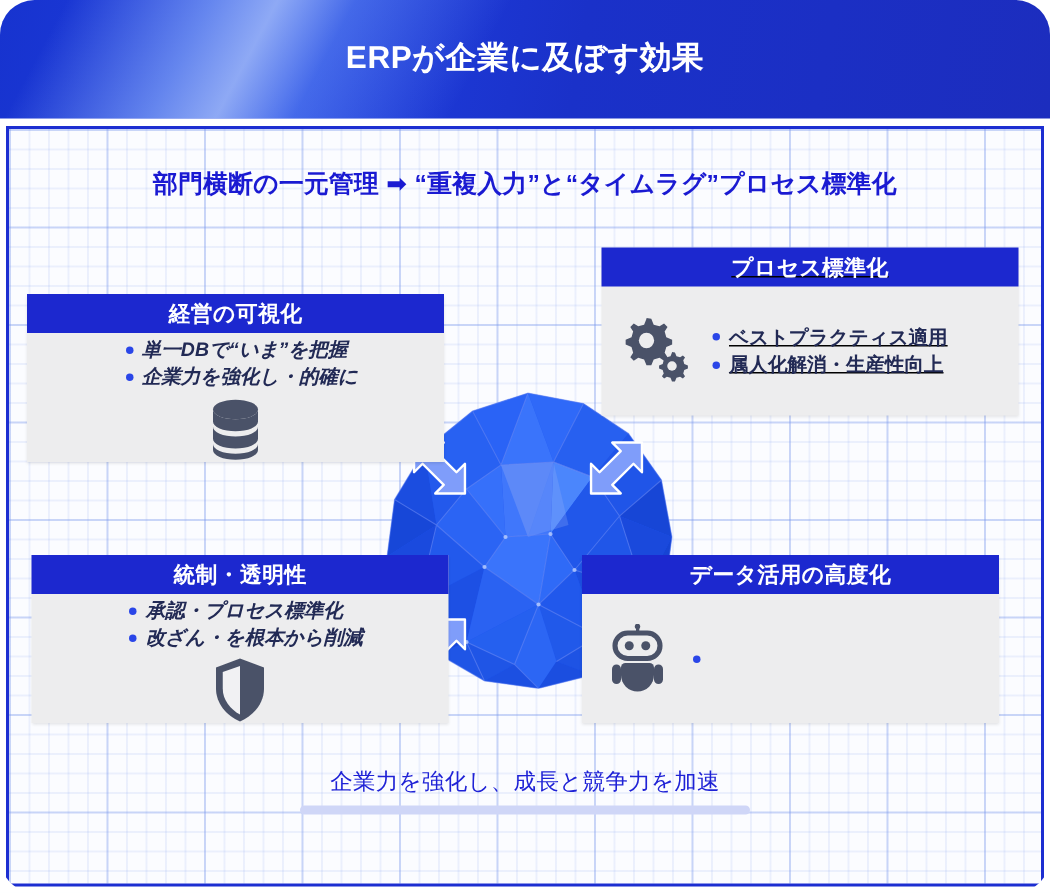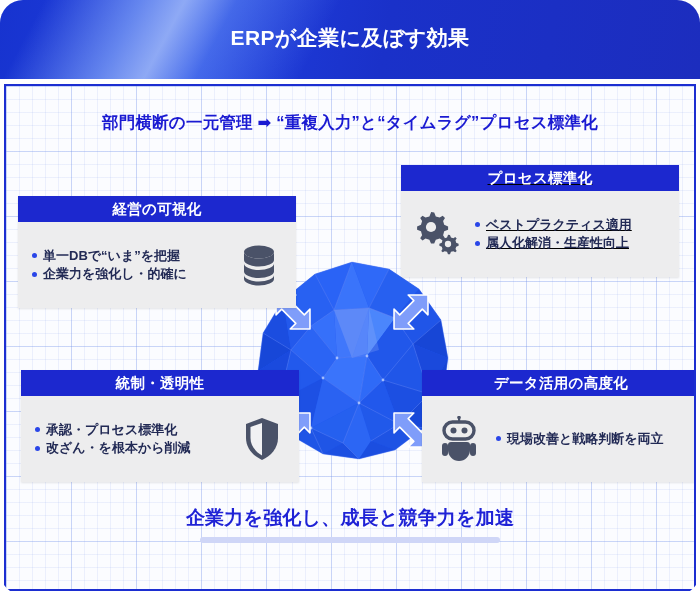--- a/index.html
+++ b/index.html
@@ -82,41 +82,41 @@
   
   .card {
     position: absolute;
     width: 278px;
     background: #ededee;
     box-shadow: 0 1px 2px rgba(0,0,0,0.10);
   }
   .card-tl { left: 12px;  top: 79px; margin-top: 31px; }
   .card-tr { left: 395px; top: 79px; text-decoration: underline; }
   .card-bl { left: 15px;  top: 284px; }
-  .card-br { left: 416px; top: 284px; }
+  .card-br { left: 382px; top: 284px; }
 
   .card-header {
     height: 26px;
     background: #1c28cf;
     color: #ffffff;
     font-size: 14.5px;
     font-weight: bold;
     display: flex;
     align-items: center;
     justify-content: center;
     letter-spacing: 0.3px;
   }
   .card-body {
     height: 86px;
     display: flex;
     align-items: center;
     padding: 0 6px;
     box-sizing: border-box;
   }
-  .card-body.icon-right { flex-direction: row; }
+  .card-body.icon-right { flex-direction: column; font-style: italic; }
   .card-body.icon-left  { flex-direction: row-reverse; }
 
   .bullets {
     flex: 1 1 auto;
     padding-left: 8px;
   }
   .card-body.icon-left .bullets { padding-left: 6px; padding-right: 2px; }
 
   .bullet {
     display: flex;
@@ -154,22 +154,22 @@
 
   
   .footer {
     position: absolute;
     left: 0; bottom: 46px;
     width: 100%;
     text-align: center;
   }
   .footer-text {
     color: #1f22d6;
-    font-size: 19px;
-    font-weight: bold;
+    font-size: 15px;
+    font-weight: normal;
     letter-spacing: 0.2px;
     white-space: nowrap;
   }
   .footer-underline {
     margin: 6px auto 0;
     width: 300px;
     height: 6px;
     border-radius: 3px;
     background: #cfd6f7;
   }
@@ -347,21 +347,20 @@
         </div>
       </div>
     </div>
 
     <div class="card card-br">
       <div class="card-header">データ活用の高度化</div>
       <div class="card-body icon-left">
         <div class="bullets">
           <div class="bullet">
             <span class="dot"></span>
-            <span>現場改善と戦略判断を両立</span>
           </div>
         </div>
         <div class="card-icon">
           <svg width="46" height="46" viewBox="0 0 46 46" fill="#4a5268">
             <rect x="22" y="1" width="2.2" height="5" rx="1"></rect>
             <circle cx="23" cy="1.6" r="1.8"></circle>
             <rect x="8" y="6" width="30" height="17" rx="8.5" fill="none" stroke="#4a5268" stroke-width="3.4"></rect>
             <circle cx="17.5" cy="14.5" r="3"></circle>
             <circle cx="28.5" cy="14.5" r="3"></circle>
             <rect x="6" y="27" width="6" height="13" rx="3"></rect>

